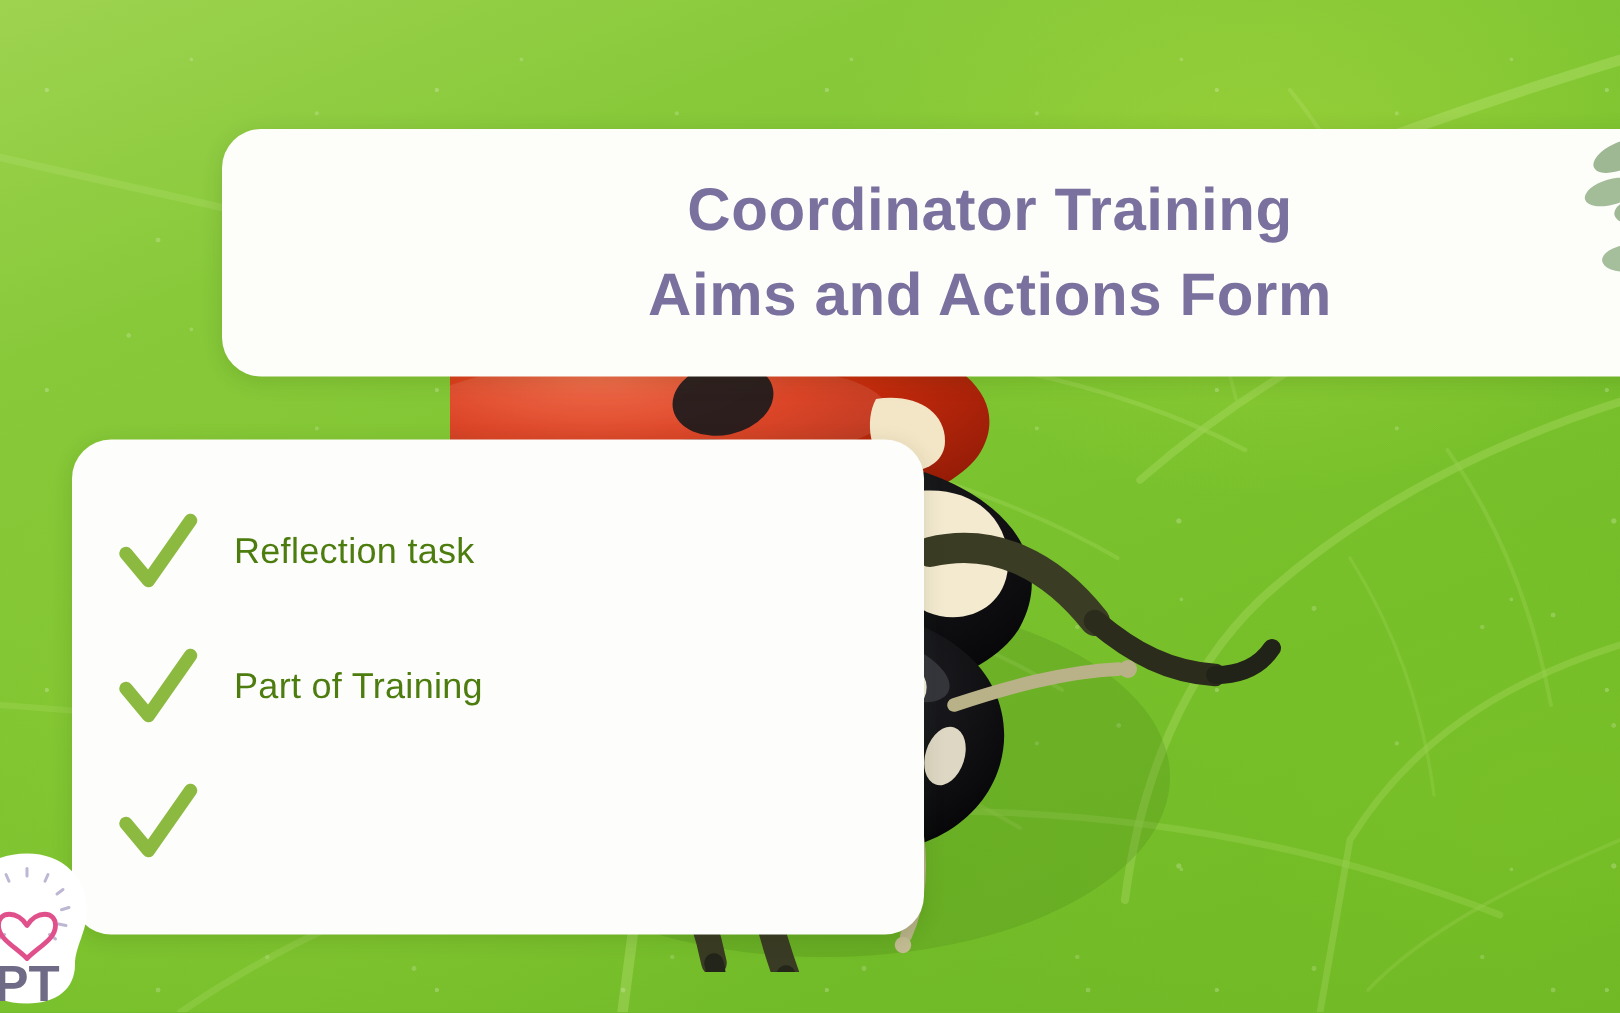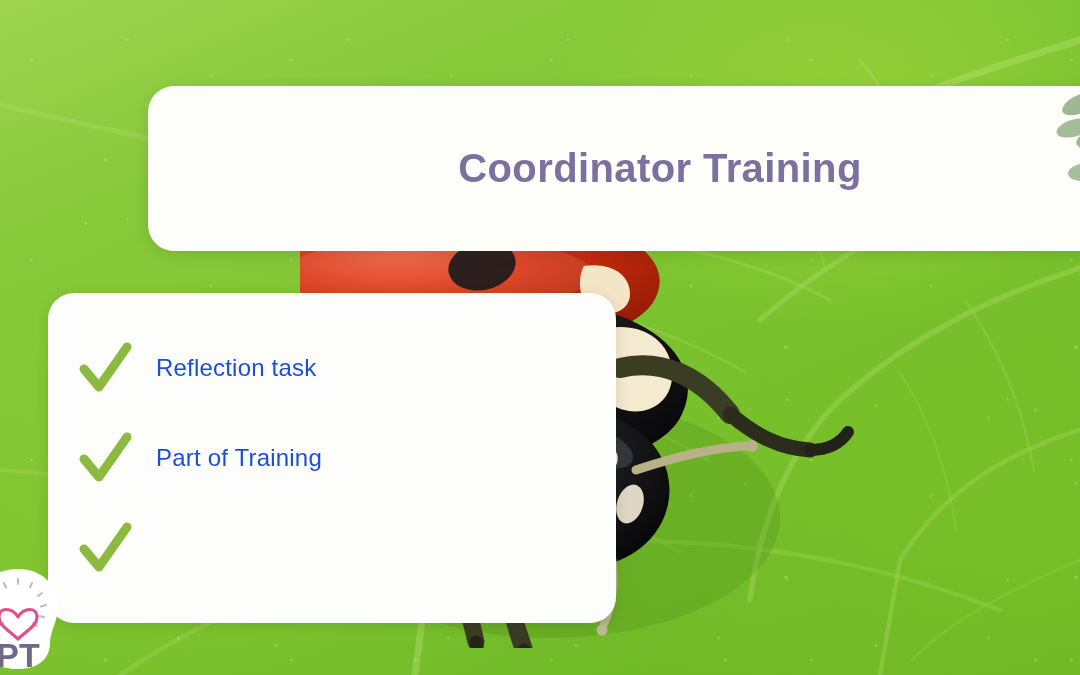--- a/index.html
+++ b/index.html
@@ -151,21 +151,21 @@
     gap: 24px;
   }
   .tick {
     width: 54px;
     height: 54px;
     flex: 0 0 54px;
   }
   .tick svg { width: 100%; height: 100%; display: block; }
   .check-label {
     font-size: 24px;
-    color: #1d4ed8;
+    color: #4d7c0f;
     letter-spacing: .2px;
     white-space: nowrap;
   }
 
   
   .brand-logo {
     position: absolute;
     left: -34px;
     bottom: 4px;
     width: 104px;
@@ -277,20 +277,21 @@
   </div>
 
   <div class="ribbon-wrap">
     <div class="ribbon">
       <span class="ribbon-text">Courses</span>
     </div>
   </div>
 
   <div class="title-card">
     <div class="title-line">Coordinator Training</div>
+    <div class="title-line">Aims and Actions Form</div>
 
     <div class="sprig">
       <svg viewBox="0 0 132 176">
         <g stroke="#a09878" stroke-width="2" fill="none" stroke-linecap="round">
           <path d="M112 12 C 104 46, 96 84, 90 120 C 86 146, 84 162, 83 174"></path>
           <path d="M104 42 C 88 34, 72 28, 56 26"></path>
           <path d="M99 68 C 84 64, 70 62, 57 62"></path>
           <path d="M94 96 C 82 96, 72 100, 63 106"></path>
           <path d="M89 124 C 80 128, 72 136, 66 146"></path>
           <path d="M108 28 C 114 22, 120 18, 127 16"></path>

